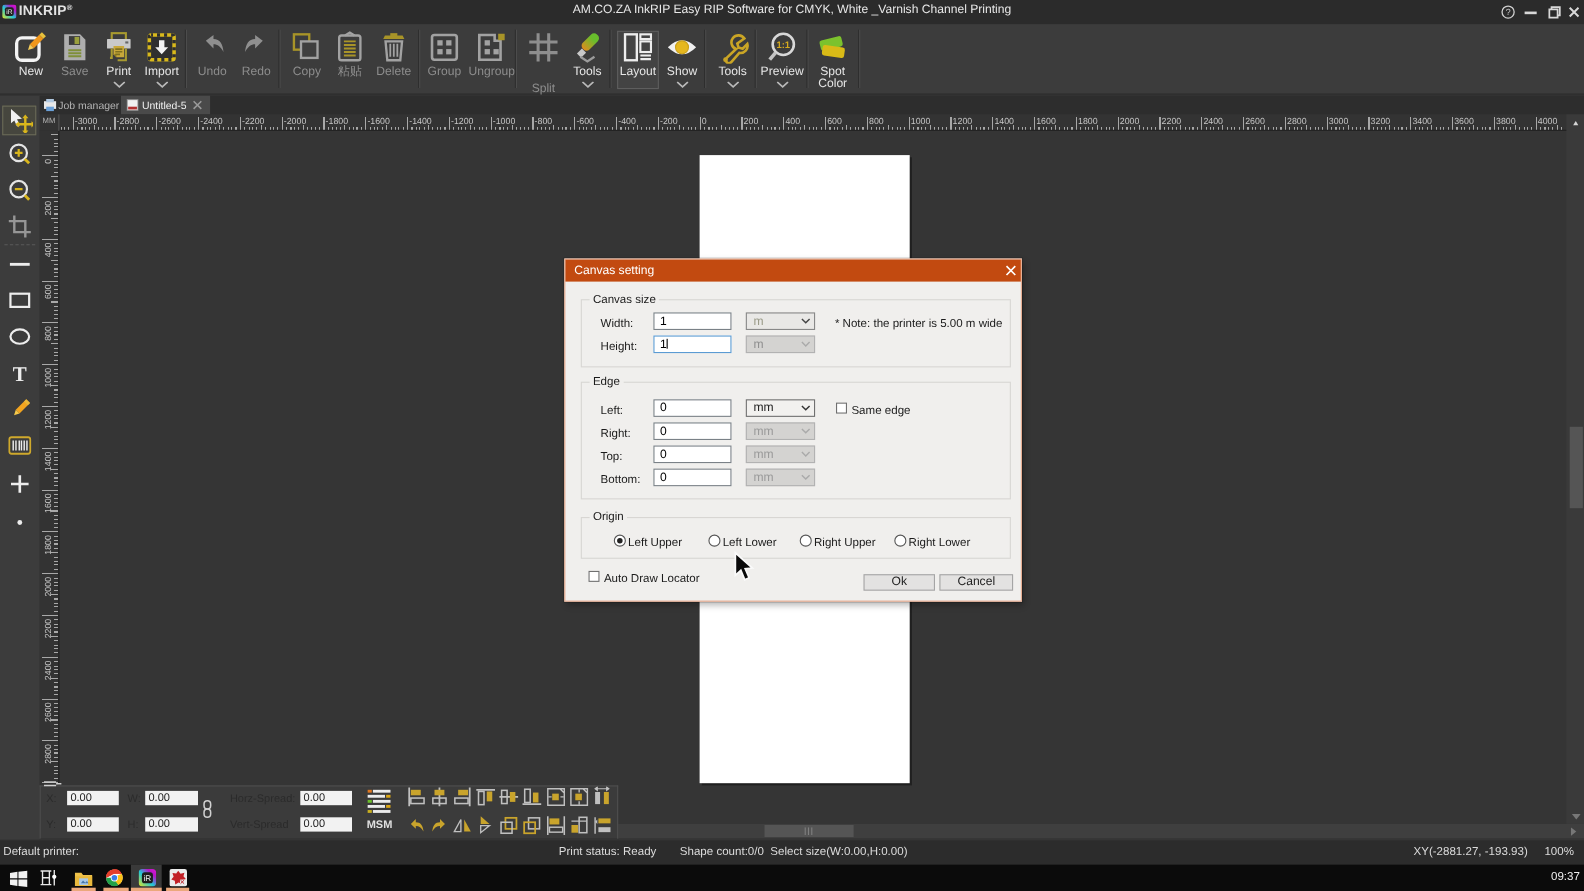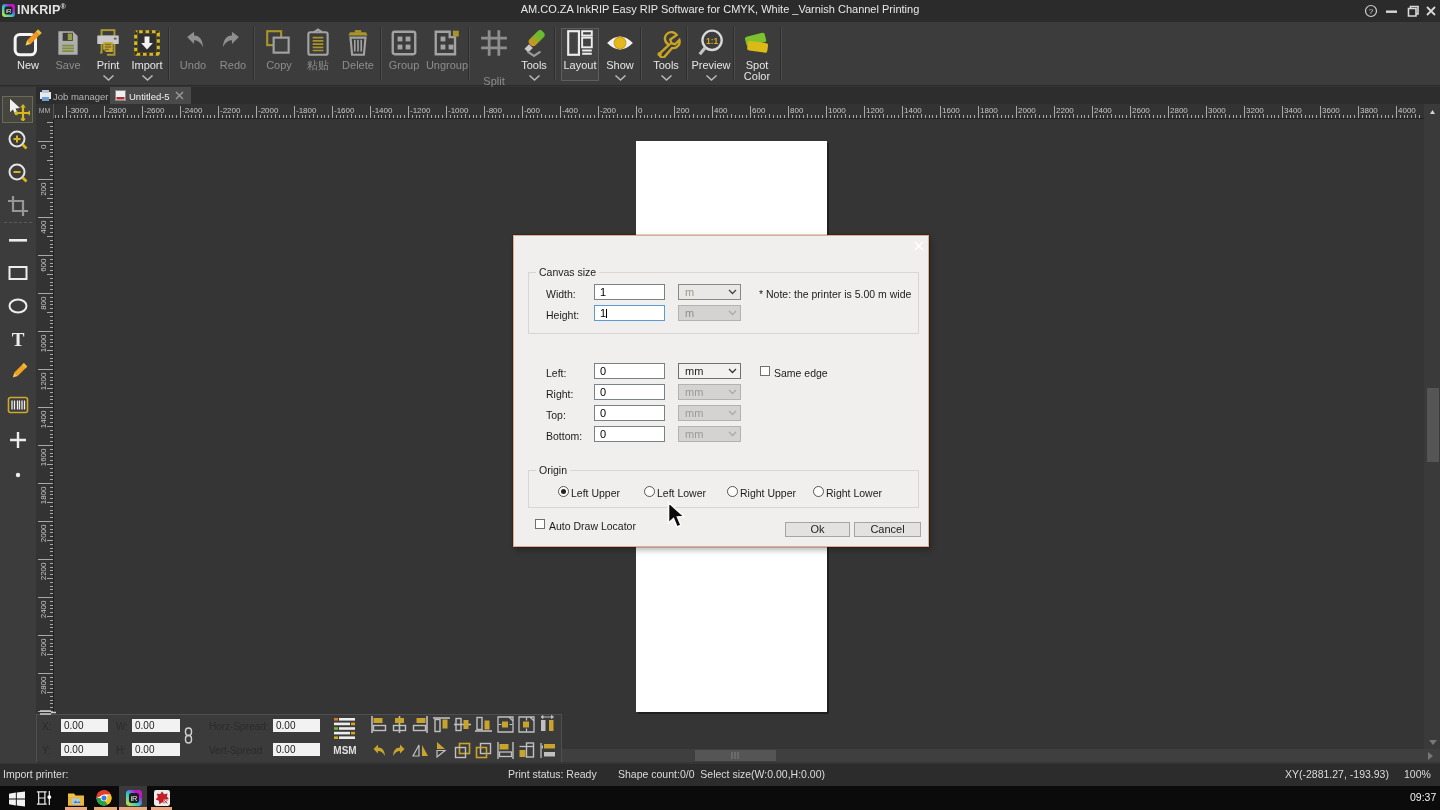--- a/index.html
+++ b/index.html
@@ -445,37 +445,41 @@
     </svg>
 <div class="abs" style="left:54px;top:749px;width:1386px;height:13px;background:#3f3f3f"></div>
 <div class="abs" style="left:695px;top:750px;width:81px;height:11px;background:#555"></div>
 <svg class="abs" style="left:731px;top:752px" width="10" height="7">
       <path d="M1 0v7M4 0v7M7 0v7" stroke="#808080"></path>
     </svg>
 <svg class="abs" style="left:1428px;top:752px" width="6" height="8">
       <path d="M0 0 v8 l5 -4Z" fill="#777"></path>
     </svg>
 <div class="abs" id="dlg">
+<div id="dlgtitle">Canvas setting</div>
 <svg class="abs" style="left:400px;top:5px" width="10" height="10" viewBox="0 0 10 10">
         <path d="M1 1 l8 8 M9 1 l-8 8" stroke="#fff" stroke-width="1.5"></path>
       </svg>
 <div class="grp" style="left:14px;top:36px;width:391px;height:62px">
         <span>Canvas size</span>
       </div>
 <div class="dlbl" style="left:32px;top:52px">Width:</div>
 <div class="din" style="left:80px;top:48px">1</div>
 <div class="dcb" style="left:164px;top:48px;background:#e9e8e6;color:#9a9a88">m<svg class="ar" width="9" height="6">
           <path d="M1 1 L4.5 4.5 L8 1" fill="none" stroke="#444" stroke-width="1.3"></path>
         </svg></div>
 <div class="dlbl" style="left:245px;top:52px">* Note: the printer is 5.00 m wide</div>
 <div class="dlbl" style="left:32px;top:73px">Height:</div>
 <div class="din" style="left:80px;top:69px;border:1px solid #5b9bd3">1<span style="display:inline-block;width:1px;height:9px;background:#000;margin-left:0px;vertical-align:-1px"></span></div>
 <div class="dcb" style="left:164px;top:69px;background:#d4d3d1;border-color:#b2b2b2;color:#8f8f8f">m<svg class="ar" width="9" height="6">
           <path d="M1 1 L4.5 4.5 L8 1" fill="none" stroke="#aaa" stroke-width="1.3"></path>
         </svg></div>
+<div class="grp" style="left:14px;top:111px;width:391px;height:107px">
+        <span>Edge</span>
+      </div>
 <div class="dlbl" style="left:32px;top:131px">Left:</div>
 <div class="din" style="left:80px;top:127px">0</div>
 <div class="dcb" style="left:164px;top:127px;background:#f2f1ef;border-color:#707070;color:#222">mm<svg class="ar" width="9" height="6">
           <path d="M1 1 L4.5 4.5 L8 1" fill="none" stroke="#333" stroke-width="1.3"></path>
         </svg></div>
 <div class="dlbl" style="left:32px;top:152px">Right:</div>
 <div class="din" style="left:80px;top:148px">0</div>
 <div class="dcb" style="left:164px;top:148px;background:#d4d3d1;border-color:#b2b2b2;color:#9a9a9a">mm<svg class="ar" width="9" height="6">
           <path d="M1 1 L4.5 4.5 L8 1" fill="none" stroke="#aaa" stroke-width="1.3"></path>
         </svg></div>
@@ -622,21 +626,21 @@
         <rect x="9.5" y="2" width="7" height="14" fill="none" stroke="#c0c0c0" stroke-width="1.4"></rect>
         <path d="M2.5 5.5h14" stroke="#c0c0c0" stroke-width="1.3"></path>
       </svg></div>
 <div class="pic" style="left:538px;top:741px"><svg width="19" height="19" viewBox="0 0 19 19">
         <path d="M3 2v15" stroke="#c0c0c0" stroke-width="1.3"></path>
         <rect x="6" y="3" width="11" height="4.5" fill="#c9a42c"></rect>
         <rect x="6" y="11" width="11" height="4.5" fill="#c0c0c0"></rect>
         <path d="M3 6l2-2v4Z" fill="#c0c0c0"></path>
       </svg></div>
 <div class="abs" id="statusbar">
-<span class="abs" style="left:3px">Import printer:</span>
+<span class="abs" style="left:3px">Default printer:</span>
 <span class="abs" style="left:508px">Print status: Ready</span>
 <span class="abs" style="left:618px">Shape count:0/0&nbsp;&nbsp;Select size(W:0.00,H:0.00)</span>
 <span class="abs" style="left:1285px">XY(-2881.27, -193.93)</span>
 <span class="abs" style="left:1404px">100%</span>
 </div>
 <div class="abs" id="taskbar">
 <svg class="ticn" style="left:9px;top:5px" width="14" height="13" viewBox="0 0 14 13">
         <path d="M0 1.8 L6 .9 V6 H0Z M6.8.8 L14 0 V6 H6.8Z M0 7 H6 V12.1 L0 11.2Z M6.8 7 H14 V13 L6.8 12.2Z" fill="#f2f2f2"></path>
       </svg>
 <svg class="ticn" style="left:36px;top:4px" width="18" height="16" viewBox="0 0 18 16">

